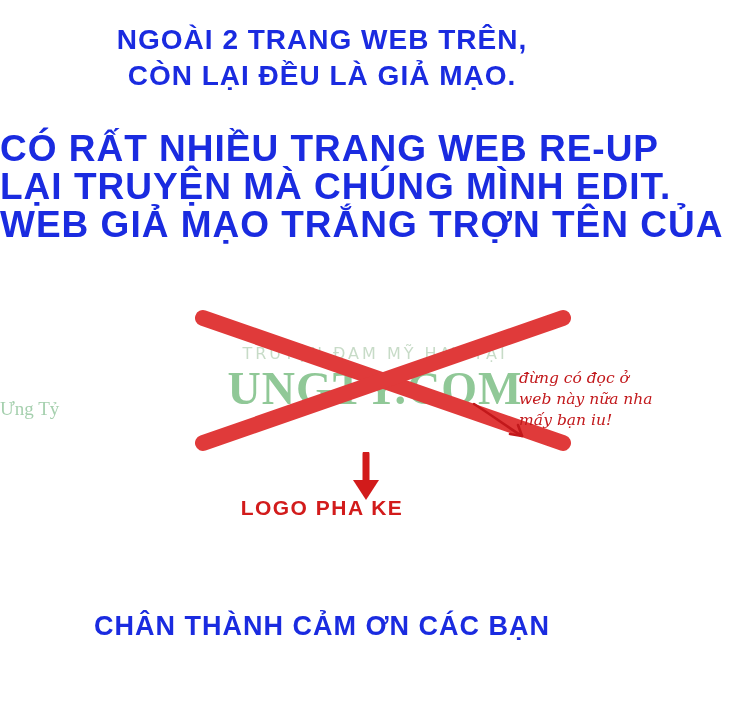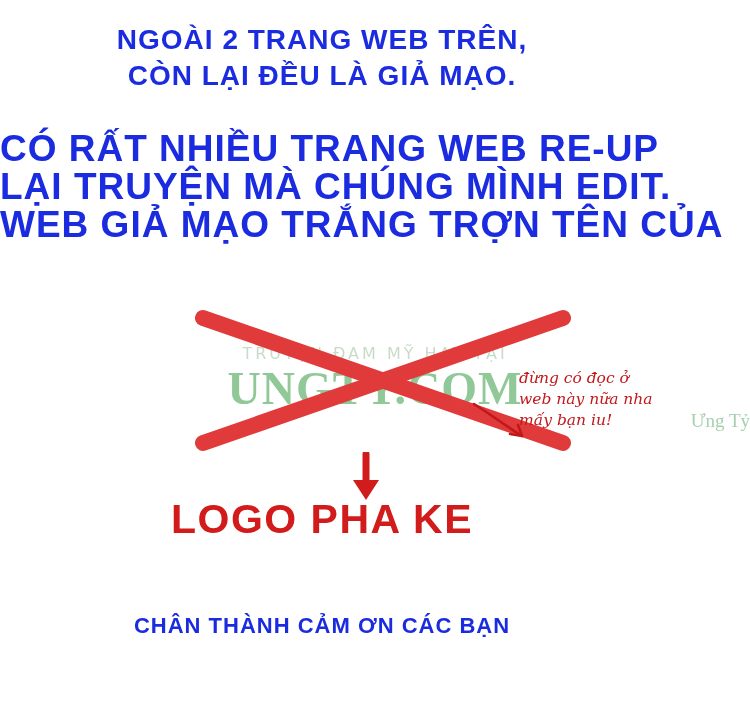--- a/index.html
+++ b/index.html
@@ -88,23 +88,23 @@
     text-align: center;
     font-family: "Liberation Serif", serif;
     font-weight: bold;
     font-size: 46px;
     color: #7dbf86;
     opacity: .85;
     letter-spacing: 1px;
   }
   #watermark-sub {
     position: absolute;
-    top: 80px;
-    width: 100%;
-    text-align: right;
+    top: 68px;
+    width: 100%;
+    text-align: left;
     font-family: "Liberation Serif", serif;
     font-size: 19px;
     color: #8fc49a;
     opacity: .8;
   }
 
   
   #big-x {
     position: absolute;
     top: 308px;
@@ -146,29 +146,29 @@
     width: 42px;
     height: 50px;
   }
   #fake-logo-label {
     position: absolute;
     top: 496px;
     width: 100%;
     text-align: center;
     color: #d21b1b;
     font-weight: bold;
-    font-size: 41px;
+    font-size: 21px;
     letter-spacing: 1.5px;
     font-family: "Liberation Sans", sans-serif;
   }
 
   
   #thanks {
     top: 608px;
-    font-size: 22px;
+    font-size: 27px;
     line-height: 36px;
   }
 </style>
 </head>
 <body>
 
 <div id="page">
 
   <div class="block" id="top-para">
     <span class="line">NGOÀI 2 TRANG WEB TRÊN,</span>

